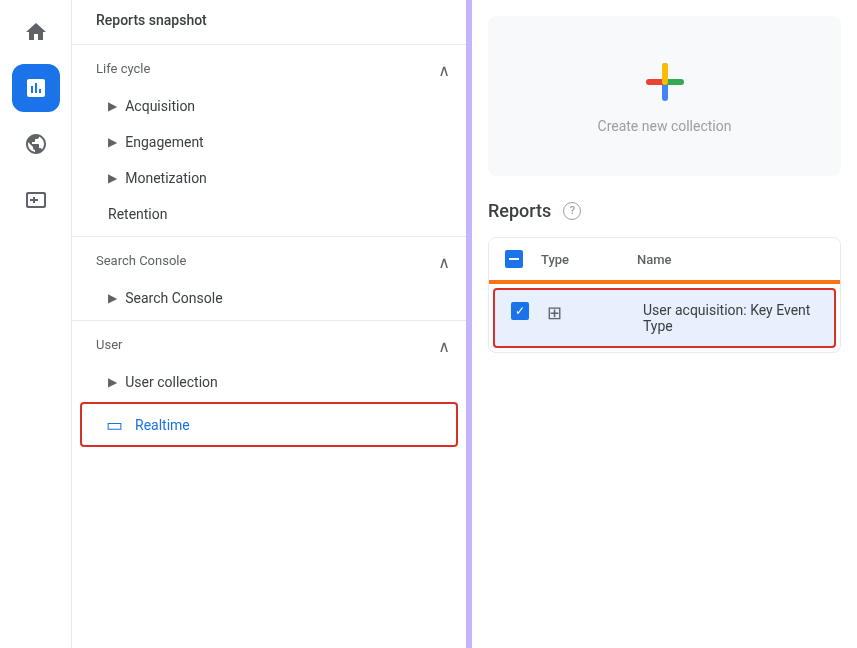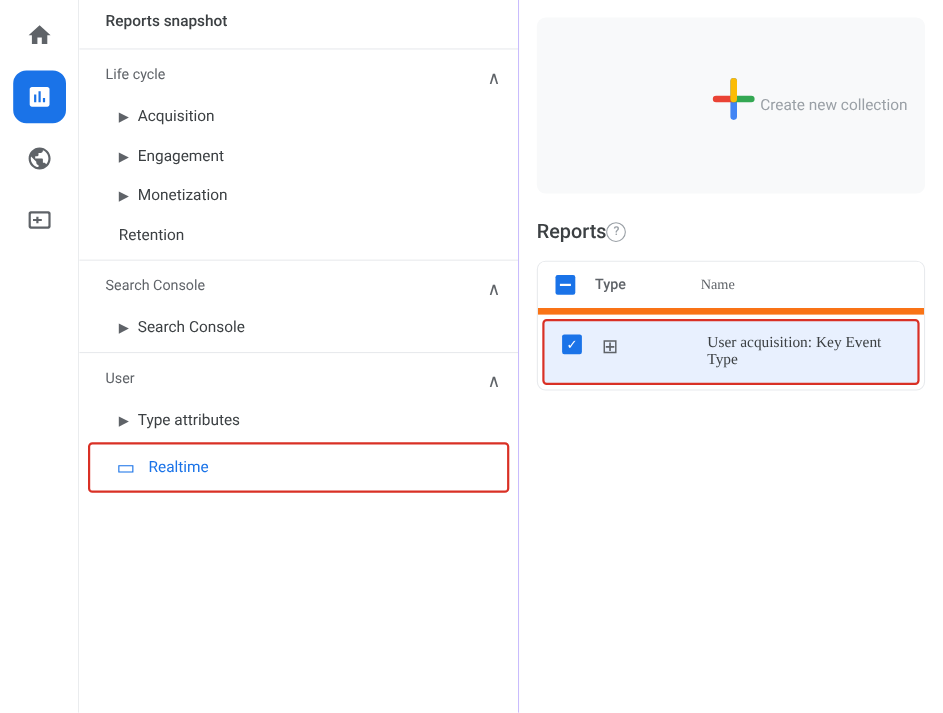--- a/index.html
+++ b/index.html
@@ -41,21 +41,21 @@
     }
     .rail-item svg {
       width: 24px;
       height: 24px;
     }
 
     
     .sidebar {
       width: 400px;
       background: #fff;
-      border-right: 1px solid #c4b5fd;
+      border-right: 6px solid #c4b5fd;
       overflow-y: auto;
       flex-shrink: 0;
       padding: 0;
     }
     .sidebar-item {
       padding: 10px 16px;
       cursor: pointer;
       color: #3c4043;
       font-size: 14px;
     }
@@ -117,43 +117,43 @@
       background: #fff;
       overflow-y: auto;
       padding: 16px;
     }
 
     
     .create-collection-card {
       background: #f8f9fa;
       border-radius: 8px;
       display: flex;
-      flex-direction: row;
-      align-items: center;
-      justify-content: flex-end;
+      flex-direction: column;
+      align-items: center;
+      justify-content: center;
       padding: 32px 16px;
       margin-bottom: 24px;
       min-height: 160px;
     }
     .plus-icon-google {
       width: 48px;
       height: 48px;
       margin-bottom: 12px;
       position: relative;
     }
     .create-label {
       color: #9aa0a6;
       font-size: 14px;
     }
 
     
     .reports-header {
       display: flex;
       align-items: center;
-      gap: 0;
+      gap: 12px;
       margin-bottom: 16px;
       font-size: 18px;
       font-weight: 500;
       color: #3c4043;
     }
     .reports-help {
       width: 18px;
       height: 18px;
       border-radius: 50%;
       border: 1.5px solid #9aa0a6;
@@ -168,21 +168,21 @@
     
     .reports-table {
       border: 1px solid #e8eaed;
       border-radius: 8px;
       overflow: hidden;
     }
     .table-header-row {
       display: flex;
       align-items: center;
       padding: 12px 16px;
-      border-bottom: 6px solid #f97316;
+      border-bottom: 4px solid #f97316;
       background: #fff;
       gap: 16px;
     }
     .table-data-row {
       display: flex;
       align-items: flex-start;
       padding: 12px 16px;
       background: #e8f0fe;
       gap: 16px;
       border: 2px solid #d93025;
@@ -194,21 +194,20 @@
       flex-shrink: 0;
     }
     .col-type {
       width: 80px;
       flex-shrink: 0;
       color: #3c4043;
     }
     .col-name {
       flex: 1;
       color: #3c4043;
-      font-family: Liberation Serif, serif;
     }
     .checkbox-minus {
       width: 18px;
       height: 18px;
       background: #1a73e8;
       border-radius: 2px;
       display: flex;
       align-items: center;
       justify-content: center;
     }
@@ -308,21 +307,21 @@
   </div>
 
   <div class="sidebar-divider"></div>
 
   <div class="section-header">
     <span>User</span>
     <span class="chevron">∧</span>
   </div>
   <div class="nav-sub-item">
     <span class="arrow">▶</span>
-    <span>Type attributes</span>
+    <span>User collection</span>
   </div>
 
   <div class="library-item">
     <span class="library-icon">▭</span>
     <span>Realtime</span>
   </div>
 </div>
 
 <div class="main-content">
 

